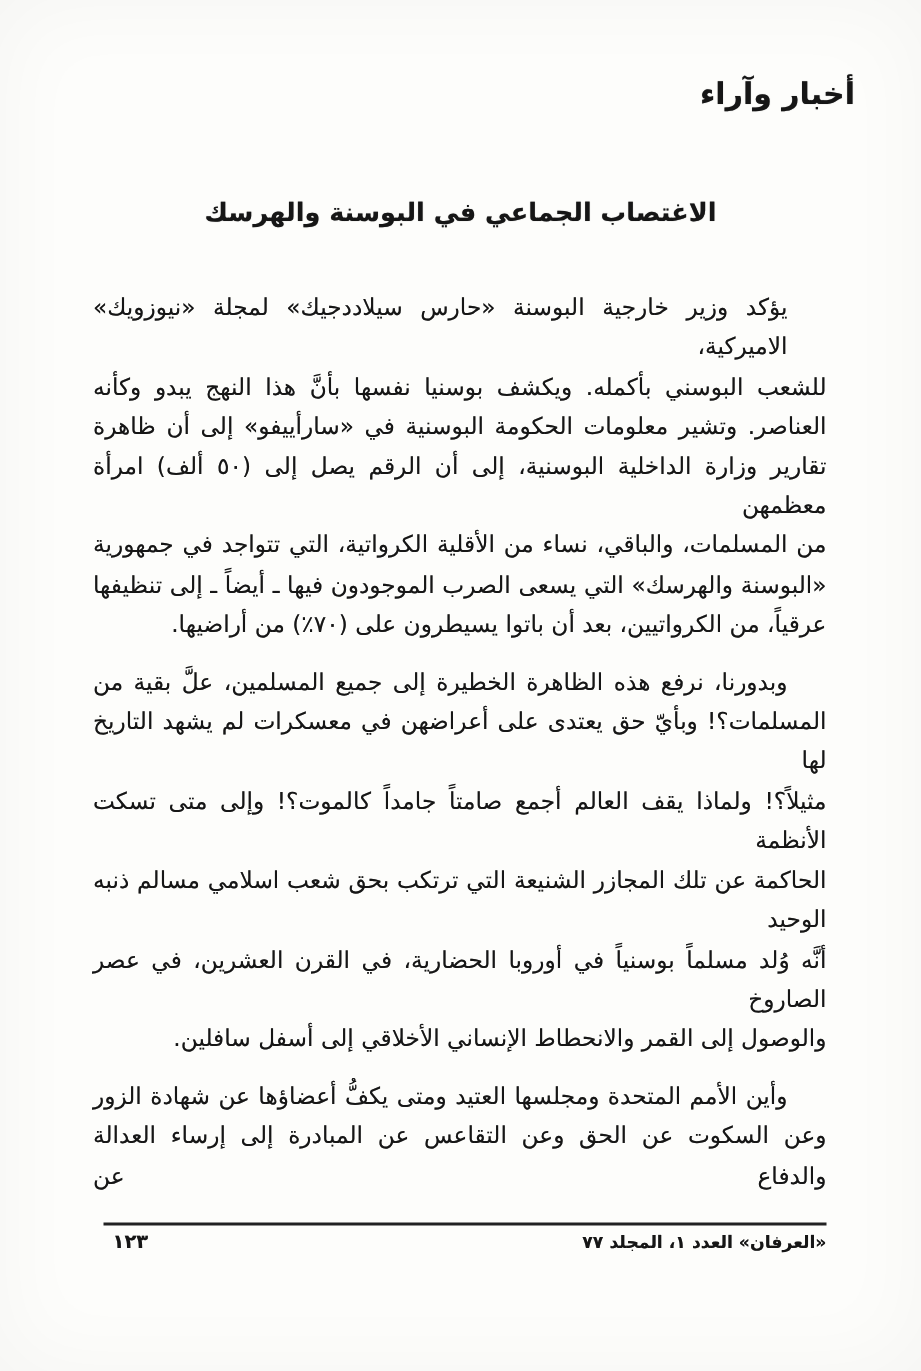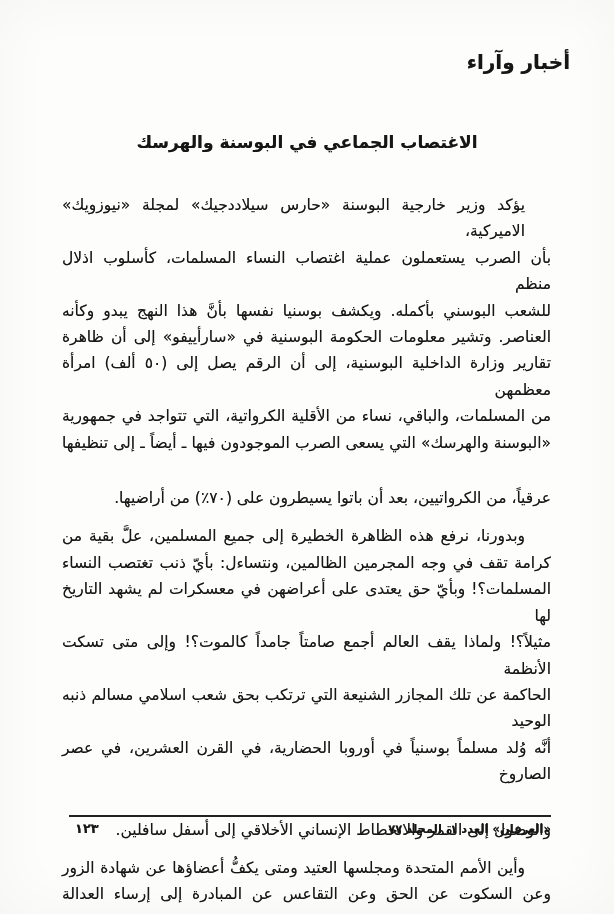--- a/index.html
+++ b/index.html
@@ -49,21 +49,21 @@
     text-shadow: 0 0 0.4px rgba(0,0,0,0.45);
   }
   .paragraph { margin: 0 0 9px 0; }
   .paragraph:last-child { margin-bottom: 0; }
   .line {
     text-align: justify;
     text-align-last: justify;
     white-space: normal;
   }
   .line.first { padding-right: 26px; margin-top: 12px; }
-  .line.last  { text-align-last: right; margin-top: 29px; }
+  .line.last  { text-align-last: right; }
   .page-footer {
     position: absolute;
     right: 63px;
     left: 69px;
     top: 815px;
   }
   .footer-rule {
     height: 2px;
     background: #222;
     margin-bottom: 4px;
@@ -93,32 +93,30 @@
 <div class="page">
 
   <div class="section-header">أخبار وآراء</div>
 
   <h1 class="article-title">الاغتصاب الجماعي في البوسنة والهرسك</h1>
 
   <div class="article-body">
 
     <div class="paragraph">
       <div class="line first">يؤكد وزير خارجية البوسنة «حارس سيلاددجيك» لمجلة «نيوزويك» الاميركية،</div>
-      <div class="line">بأن الصرب يستعملون عملية اغتصاب النساء المسلمات، كأسلوب اذلال منظم</div>
       <div class="line">للشعب البوسني بأكمله. ويكشف بوسنيا نفسها بأنَّ هذا النهج يبدو وكأنه</div>
       <div class="line">العناصر. وتشير معلومات الحكومة البوسنية في «سارأييفو» إلى أن ظاهرة</div>
       <div class="line">تقارير وزارة الداخلية البوسنية، إلى أن الرقم يصل إلى (٥٠ ألف) امرأة معظمهن</div>
       <div class="line">من المسلمات، والباقي، نساء من الأقلية الكرواتية، التي تتواجد في جمهورية</div>
       <div class="line">«البوسنة والهرسك» التي يسعى الصرب الموجودون فيها ـ أيضاً ـ إلى تنظيفها</div>
       <div class="line last">عرقياً، من الكرواتيين، بعد أن باتوا يسيطرون على (٧٠٪) من أراضيها.</div>
     </div>
 
     <div class="paragraph">
       <div class="line first">وبدورنا، نرفع هذه الظاهرة الخطيرة إلى جميع المسلمين، علَّ بقية من</div>
-      <div class="line">كرامة تقف في وجه المجرمين الظالمين، ونتساءل: بأيّ ذنب تغتصب النساء</div>
       <div class="line">المسلمات؟! وبأيّ حق يعتدى على أعراضهن في معسكرات لم يشهد التاريخ لها</div>
       <div class="line">مثيلاً؟! ولماذا يقف العالم أجمع صامتاً جامداً كالموت؟! وإلى متى تسكت الأنظمة</div>
       <div class="line">الحاكمة عن تلك المجازر الشنيعة التي ترتكب بحق شعب اسلامي مسالم ذنبه الوحيد</div>
       <div class="line">أنَّه وُلد مسلماً بوسنياً في أوروبا الحضارية، في القرن العشرين، في عصر الصاروخ</div>
       <div class="line last">والوصول إلى القمر والانحطاط الإنساني الأخلاقي إلى أسفل سافلين.</div>
     </div>
 
     <div class="paragraph">
       <div class="line first">وأين الأمم المتحدة ومجلسها العتيد ومتى يكفُّ أعضاؤها عن شهادة الزور</div>
       <div class="line">وعن السكوت عن الحق وعن التقاعس عن المبادرة إلى إرساء العدالة والدفاع عن</div>

